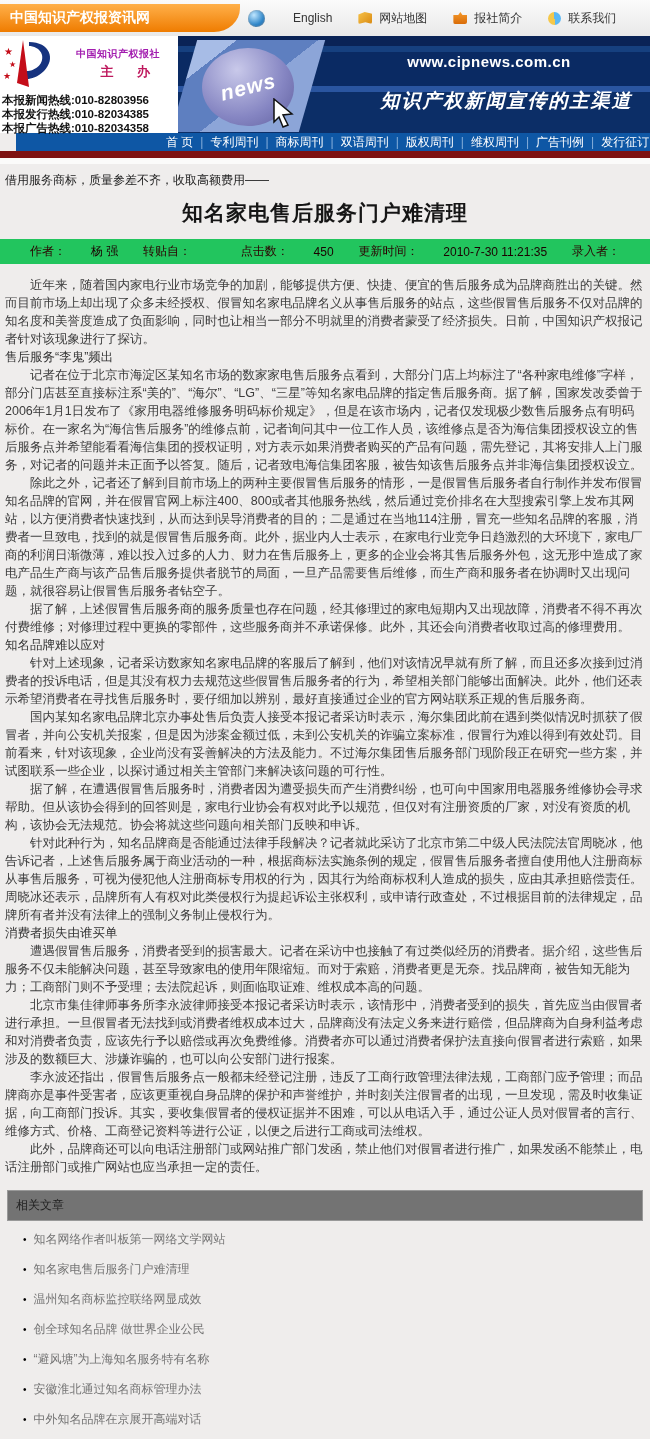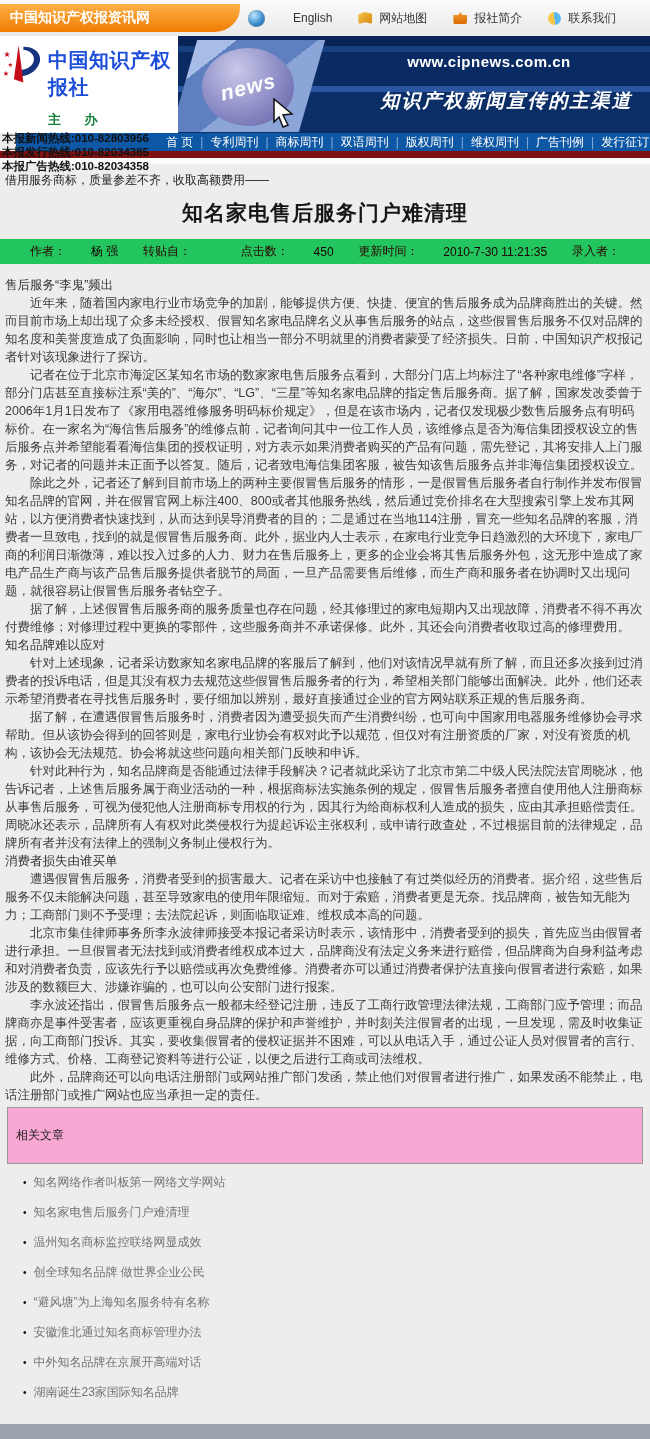--- a/index.html
+++ b/index.html
@@ -18,22 +18,22 @@
   .tl-icon{width:14px;height:12px;display:inline-block;border-radius:2px;}
   .i-map{background:linear-gradient(135deg,#f7c34a,#d98a12);clip-path:polygon(0 20%,45% 0,100% 15%,100% 100%,50% 85%,0 100%);}
   .i-building{background:linear-gradient(#f59a2c,#d96c08);clip-path:polygon(50% 0,65% 25%,100% 25%,100% 100%,0 100%,0 25%,35% 25%);}
   .i-contact{width:13px;height:13px;border-radius:50%;background:conic-gradient(#5bb8f5 0 50%,#f5c84a 50% 100%);}
 
   
   .header{height:97px;display:flex;background:#0c2e67;}
   .header-left{width:178px;background:#fff;padding:3px 0 0 2px;box-sizing:border-box;position:relative;}
   .org-row{display:flex;align-items:flex-start;}
   .org-text{padding-top:8px;}
-  .org-name{color:#1d4ed8;font-weight:bold;font-size:20px;letter-spacing:.5px;}
-  .org-host{color:#15803d;font-weight:bold;font-size:13px;text-align:left;letter-spacing:10px;margin-top:10px;}
+  .org-name{color:#a21caf;font-weight:bold;font-size:10px;letter-spacing:.5px;margin-left:16px;}
+  .org-host{color:#be185d;font-weight:bold;font-size:13px;text-align:right;letter-spacing:10px;margin-top:2px;}
   .hotlines{margin-top:2px;}
   .hotline{font-size:11.5px;font-weight:bold;color:#111;line-height:14px;white-space:nowrap;}
   .banner{flex:1;position:relative;overflow:hidden;
     background:linear-gradient(180deg,#0a2356 0 10%,#16407f 10% 16%,#0a2a63 16% 52%,#2a55a0 52% 58%,#0c2e67 58% 100%);}
   .ball-panel{position:absolute;left:6px;top:4px;width:128px;height:92px;transform:skewX(-16deg);
     background:linear-gradient(135deg,#a7bce6 0 18%,#5e7fc0 18% 55%,#8ca5d8 55% 100%);}
   .news-ball{position:absolute;left:24px;top:12px;width:92px;height:78px;border-radius:50%;
     background:radial-gradient(circle at 38% 28%,#c9c9ea,#8585c2 60%,#5f5f9e);display:flex;align-items:center;justify-content:center;}
   .news-ball span{color:#fff;font-weight:bold;font-size:21px;font-style:italic;transform:rotate(-14deg);letter-spacing:1px;}
   .cursor-arrow{position:absolute;left:92px;top:62px;}
@@ -57,21 +57,21 @@
   .meta{background:#22c55e;color:#2d0000;font-size:12px;display:flex;align-items:center;
     justify-content:space-between;padding:4px 30px;margin:0 -5px;}
   .meta span{white-space:nowrap;}
   .mv{color:#1c0000;}
   .article-body{margin-top:12px;font-size:12.5px;line-height:18px;color:#3c3c3c;}
   .para{margin:0;}
   .b-p{text-indent:2em;}
   .b-h{text-indent:0;color:#333;}
 
   
-  .related-box{background:#f9a8d4;border:1px solid #999;margin:3px 2px 6px 2px;padding:19px 8px;font-size:12px;color:#222;}
+  .related-box{background:#737373;border:1px solid #999;margin:14px 2px 6px 2px;padding:6px 8px;font-size:12px;color:#222;}
   .related-list{list-style:none;margin:10px 0 6px 0;padding:0 0 0 18px;}
   .related-list li{font-size:12px;color:#1a1a1a;margin:0 0 13px 0;display:flex;align-items:center;gap:7px;}
   .bullet{font-size:10px;color:#000;}
   .rel-link{color:#737373;text-decoration:none;cursor:pointer;}
 </style>
 </head>
 <body>
 
 <div class="page">
 
@@ -170,34 +170,35 @@
       <span class="mv"></span>
       <span class="ml">点击数：</span>
       <span class="mv">450</span>
       <span class="ml">更新时间：</span>
       <span class="mv">2010-7-30 11:21:35</span>
       <span class="ml">录入者：</span>
     </div>
 
     <div class="article-body">
 
+        <div class="para b-p"><span>近年来，随着国内家电行业市场竞争的加剧，能够提供方便、快捷、便宜的售后服务成为品牌商胜出的关键。然而目前市场上却出现了众多未经授权、假冒知名家电品牌名义从事售后服务的站点，这些假冒售后服务不仅对品牌的知名度和美誉度造成了负面影响，同时也让相当一部分不明就里的消费者蒙受了经济损失。日前，中国知识产权报记者针对该现象进行了探访。</span></div>
+
         <div class="para b-h"><span>售后服务“李鬼”频出</span></div>
 
-        <div class="para b-p"><span>近年来，随着国内家电行业市场竞争的加剧，能够提供方便、快捷、便宜的售后服务成为品牌商胜出的关键。然而目前市场上却出现了众多未经授权、假冒知名家电品牌名义从事售后服务的站点，这些假冒售后服务不仅对品牌的知名度和美誉度造成了负面影响，同时也让相当一部分不明就里的消费者蒙受了经济损失。日前，中国知识产权报记者针对该现象进行了探访。</span></div>
-
         <div class="para b-p"><span>记者在位于北京市海淀区某知名市场的数家家电售后服务点看到，大部分门店上均标注了“各种家电维修”字样，部分门店甚至直接标注系“美的”、“海尔”、“LG”、“三星”等知名家电品牌的指定售后服务商。据了解，国家发改委曾于2006年1月1日发布了《家用电器维修服务明码标价规定》，但是在该市场内，记者仅发现极少数售后服务点有明码标价。在一家名为“海信售后服务”的维修点前，记者询问其中一位工作人员，该维修点是否为海信集团授权设立的售后服务点并希望能看看海信集团的授权证明，对方表示如果消费者购买的产品有问题，需先登记，其将安排人上门服务，对记者的问题并未正面予以答复。随后，记者致电海信集团客服，被告知该售后服务点并非海信集团授权设立。</span></div>
 
         <div class="para b-p"><span>除此之外，记者还了解到目前市场上的两种主要假冒售后服务的情形，一是假冒售后服务者自行制作并发布假冒知名品牌的官网，并在假冒官网上标注400、800或者其他服务热线，然后通过竞价排名在大型搜索引擎上发布其网站，以方便消费者快速找到，从而达到误导消费者的目的；二是通过在当地114注册，冒充一些知名品牌的客服，消费者一旦致电，找到的就是假冒售后服务商。此外，据业内人士表示，在家电行业竞争日趋激烈的大环境下，家电厂商的利润日渐微薄，难以投入过多的人力、财力在售后服务上，更多的企业会将其售后服务外包，这无形中造成了家电产品生产商与该产品售后服务提供者脱节的局面，一旦产品需要售后维修，而生产商和服务者在协调时又出现问题，就很容易让假冒售后服务者钻空子。</span></div>
 
         <div class="para b-p"><span>据了解，上述假冒售后服务商的服务质量也存在问题，经其修理过的家电短期内又出现故障，消费者不得不再次付费维修；对修理过程中更换的零部件，这些服务商并不承诺保修。此外，其还会向消费者收取过高的修理费用。</span></div>
 
         <div class="para b-h"><span>知名品牌难以应对</span></div>
 
         <div class="para b-p"><span>针对上述现象，记者采访数家知名家电品牌的客服后了解到，他们对该情况早就有所了解，而且还多次接到过消费者的投诉电话，但是其没有权力去规范这些假冒售后服务者的行为，希望相关部门能够出面解决。此外，他们还表示希望消费者在寻找售后服务时，要仔细加以辨别，最好直接通过企业的官方网站联系正规的售后服务商。</span></div>
 
+        <div class="para b-p"><span>国内某知名家电品牌北京办事处售后负责人接受本报记者采访时表示，海尔集团此前在遇到类似情况时抓获了假冒者，并向公安机关报案，但是因为涉案金额过低，未到公安机关的诈骗立案标准，假冒行为难以得到有效处罚。目前看来，针对该现象，企业尚没有妥善解决的方法及能力。不过海尔集团售后服务部门现阶段正在研究一些方案，并试图联系一些企业，以探讨通过相关主管部门来解决该问题的可行性。</span></div>
 
         <div class="para b-p"><span>据了解，在遭遇假冒售后服务时，消费者因为遭受损失而产生消费纠纷，也可向中国家用电器服务维修协会寻求帮助。但从该协会得到的回答则是，家电行业协会有权对此予以规范，但仅对有注册资质的厂家，对没有资质的机构，该协会无法规范。协会将就这些问题向相关部门反映和申诉。</span></div>
 
         <div class="para b-p"><span>针对此种行为，知名品牌商是否能通过法律手段解决？记者就此采访了北京市第二中级人民法院法官周晓冰，他告诉记者，上述售后服务属于商业活动的一种，根据商标法实施条例的规定，假冒售后服务者擅自使用他人注册商标从事售后服务，可视为侵犯他人注册商标专用权的行为，因其行为给商标权利人造成的损失，应由其承担赔偿责任。周晓冰还表示，品牌所有人有权对此类侵权行为提起诉讼主张权利，或申请行政查处，不过根据目前的法律规定，品牌所有者并没有法律上的强制义务制止侵权行为。</span></div>
 
         <div class="para b-h"><span>消费者损失由谁买单</span></div>
 
         <div class="para b-p"><span>遭遇假冒售后服务，消费者受到的损害最大。记者在采访中也接触了有过类似经历的消费者。据介绍，这些售后服务不仅未能解决问题，甚至导致家电的使用年限缩短。而对于索赔，消费者更是无奈。找品牌商，被告知无能为力；工商部门则不予受理；去法院起诉，则面临取证难、维权成本高的问题。</span></div>
 
         <div class="para b-p"><span>北京市集佳律师事务所李永波律师接受本报记者采访时表示，该情形中，消费者受到的损失，首先应当由假冒者进行承担。一旦假冒者无法找到或消费者维权成本过大，品牌商没有法定义务来进行赔偿，但品牌商为自身利益考虑和对消费者负责，应该先行予以赔偿或再次免费维修。消费者亦可以通过消费者保护法直接向假冒者进行索赔，如果涉及的数额巨大、涉嫌诈骗的，也可以向公安部门进行报案。</span></div>

